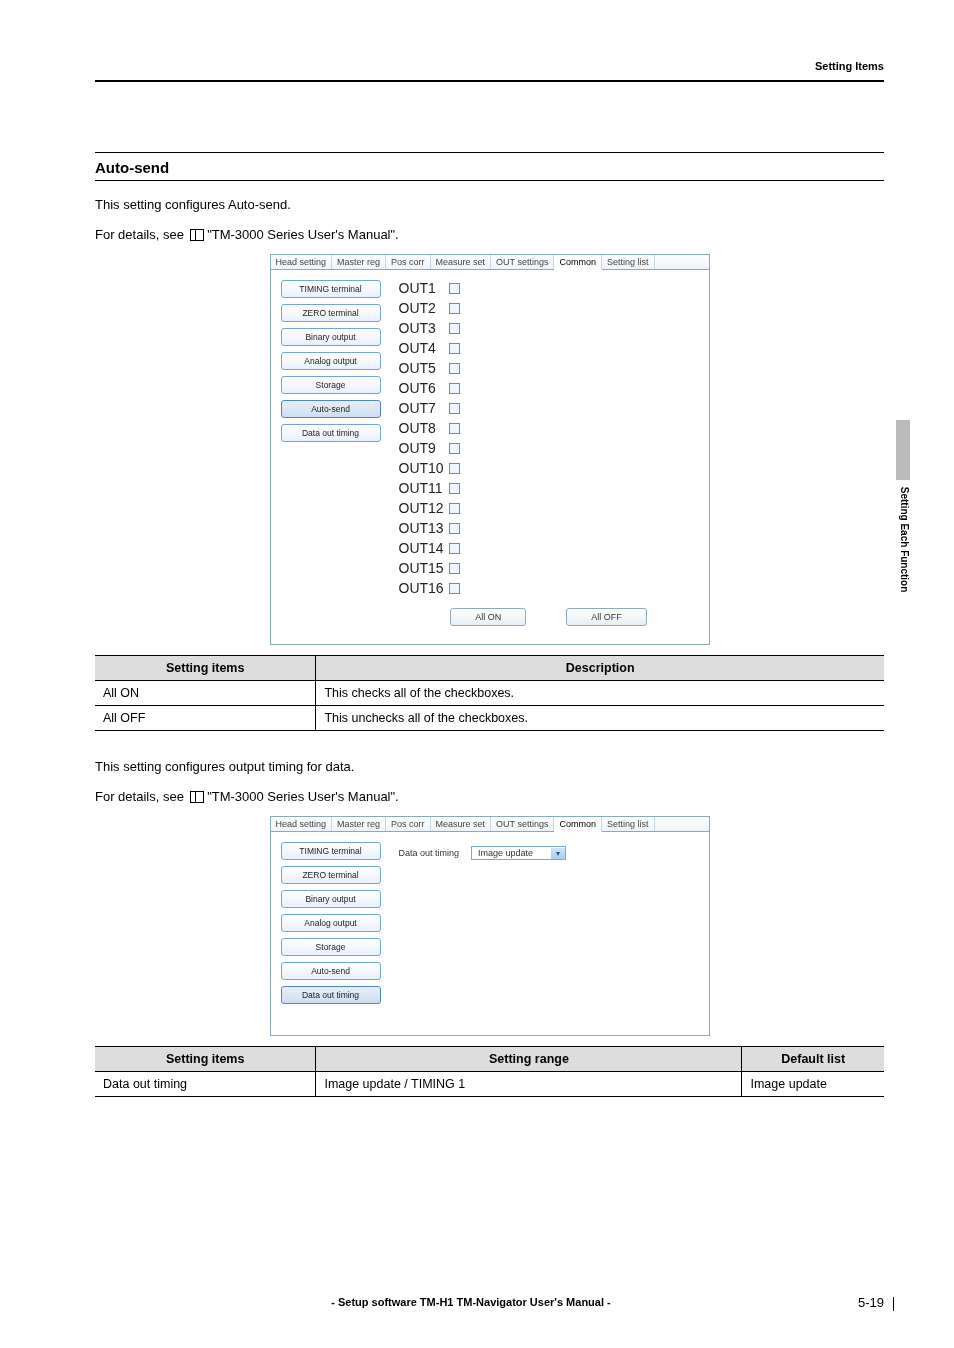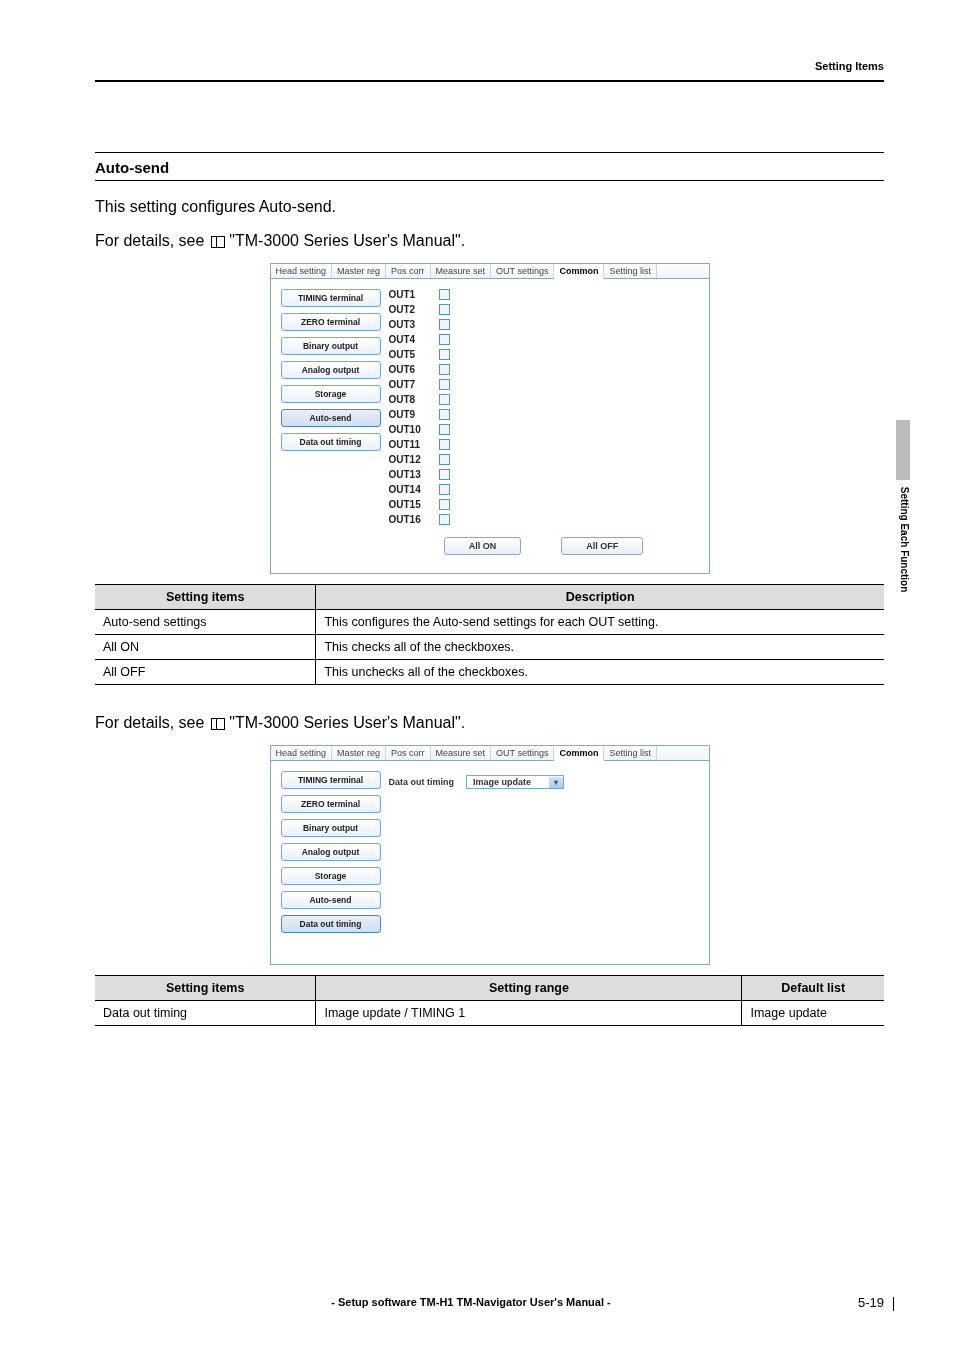--- a/index.html
+++ b/index.html
@@ -24,21 +24,21 @@
   }
   .section-title {
     font-size: 15px;
     font-weight: bold;
     border-top: 1.5px solid #000;
     border-bottom: 1px solid #000;
     padding: 6px 0 4px 0;
     margin-bottom: 14px;
   }
   .body-text {
-    font-size: 16px;
+    font-size: 13px;
     line-height: 1.5;
     margin-bottom: 10px;
   }
   .ref-icon {
     display: inline-block;
     width: 12px;
     height: 12px;
     border: 1px solid #000;
     vertical-align: middle;
     position: relative;
@@ -69,27 +69,26 @@
   .tab {
     padding: 2px 5px;
     border-right: 1px solid #c7d7e6;
     color: #444;
   }
   .tab.active {
     background: #fff;
     border-bottom: 1px solid #fff;
     margin-bottom: -1px;
     color: #000;
-    font-weight: bold;
+    font-weight: normal;
   }
   .shot-body {
     display: flex;
     padding: 10px 10px 18px 10px;
-    gap: 8px;
-    font-weight: bold;
+    gap: 18px;
   }
   .sidebuttons {
     display: flex;
     flex-direction: column;
     gap: 6px;
     width: 100px;
   }
   .sidebtn {
     border: 1px solid #6fa6e2;
     border-radius: 3px;
@@ -102,21 +101,21 @@
   .sidebtn.selected {
     background: linear-gradient(#e7eef7,#cfdff0);
     border-color: #4d86c6;
   }
   .outgrid {
     display: grid;
     grid-template-columns: 50px 28px;
     row-gap: 4px;
     align-items: center;
   }
-  .outlbl { font-size: 10px; color: #222; }
+  .outlbl { font-size: 14px; color: #222; }
   .chk {
     width: 11px; height: 11px;
     border: 1px solid #5b8fc6;
     background: #eef6ff;
   }
   .btnrow {
     display: flex;
     gap: 40px;
     justify-content: center;
     margin-top: 12px;
@@ -299,34 +298,31 @@
         <col>
       </colgroup>
     <thead>
       <tr>
         <th>Setting items</th>
         <th>Description</th>
       </tr>
     </thead>
     <tbody>
       <tr>
-        <td>Auto-send settings</td>
-        <td>This configures the Auto-send settings for each OUT setting.</td>
-      </tr>
-      <tr>
         <td>All ON</td>
         <td>This checks all of the checkboxes.</td>
       </tr>
       <tr>
         <td>All OFF</td>
         <td>This unchecks all of the checkboxes.</td>
       </tr>
     </tbody>
   </table>
 
+  <p class="body-text">This setting configures output timing for data.</p>
   <p class="body-text">
     <span>For details, see </span>
     <span class="ref-icon"></span>
     <span> "TM-3000 Series User's Manual".</span>
   </p>
 
   <div class="shot" style="height:220px;">
     <div class="tabrow">
       <div class="tab">Head setting</div>
       <div class="tab">Master reg</div>

